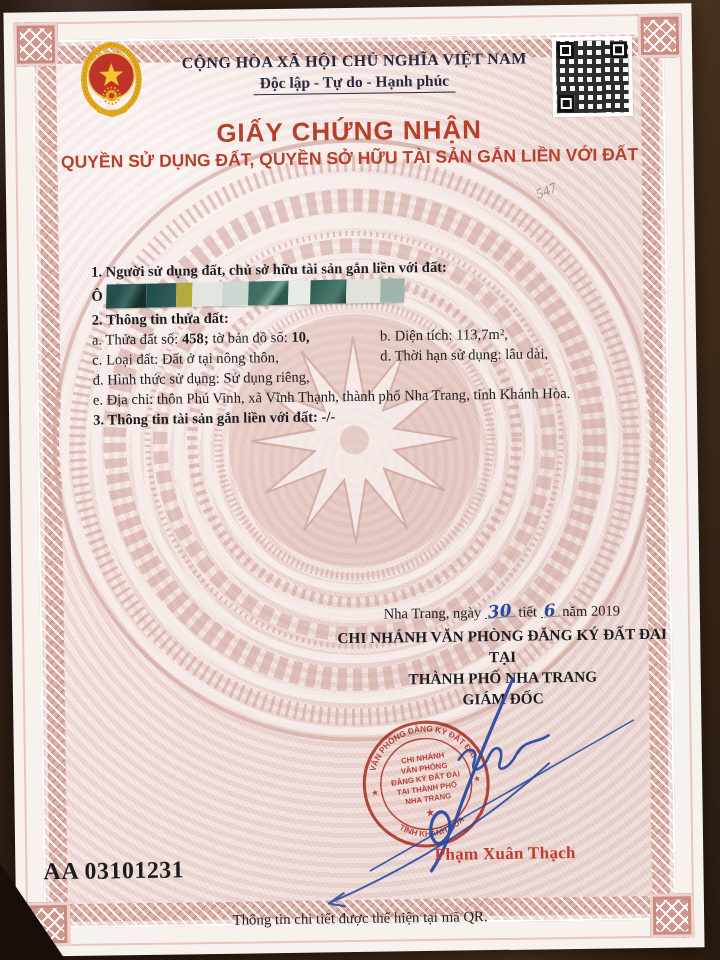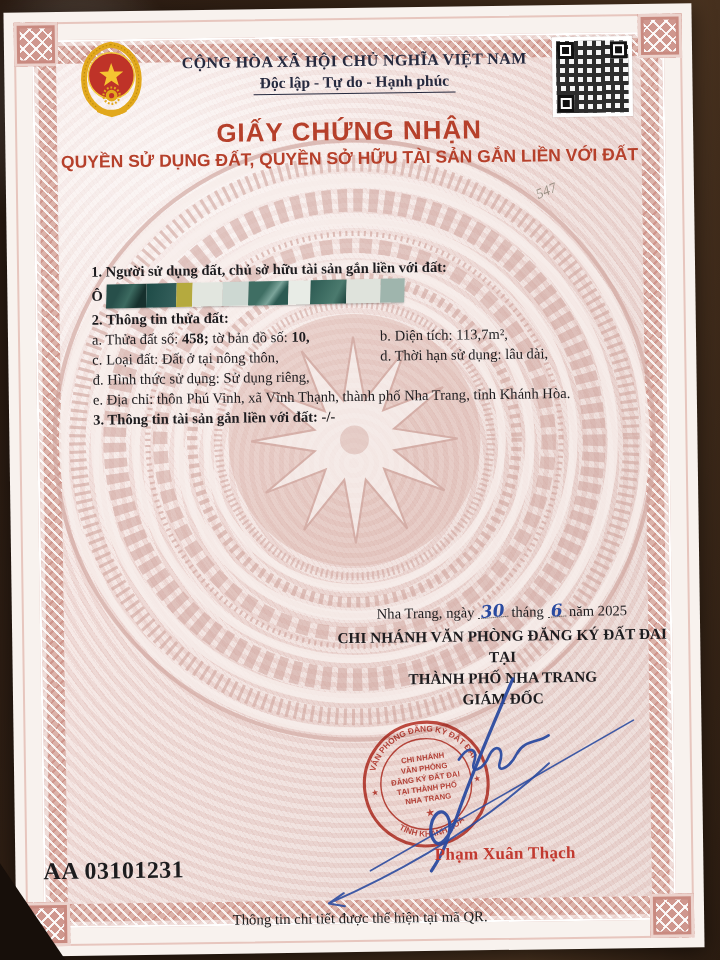--- a/index.html
+++ b/index.html
@@ -189,23 +189,23 @@
       <div class="line b">
         <span>3. Thông tin tài sản gắn liền với đất:</span>
         <span>-/-</span>
       </div>
     </div>
 
     <div class="issue">
       <div class="dateline">
         <span>Nha Trang, ngày</span>
         <span class="hand">30</span>
-        <span>tháng</span>
+        <span>tiết</span>
         <span class="hand">6</span>
-        <span>năm 2025</span>
+        <span>năm 2019</span>
       </div>
       <div class="office">CHI NHÁNH VĂN PHÒNG ĐĂNG KÝ ĐẤT ĐAI TẠI</div>
       <div class="office" style="margin-top:0">THÀNH PHỐ NHA TRANG</div>
       <div class="gd">GIÁM ĐỐC</div>
     </div>
 
     <svg class="stamp" viewBox="0 0 130 130">
       <defs>
         <path id="arcTop" d="M 14,65 A 51,51 0 0 1 116,65"></path>
         <path id="arcBot" d="M 14,65 A 51,51 0 0 0 116,65"></path>

